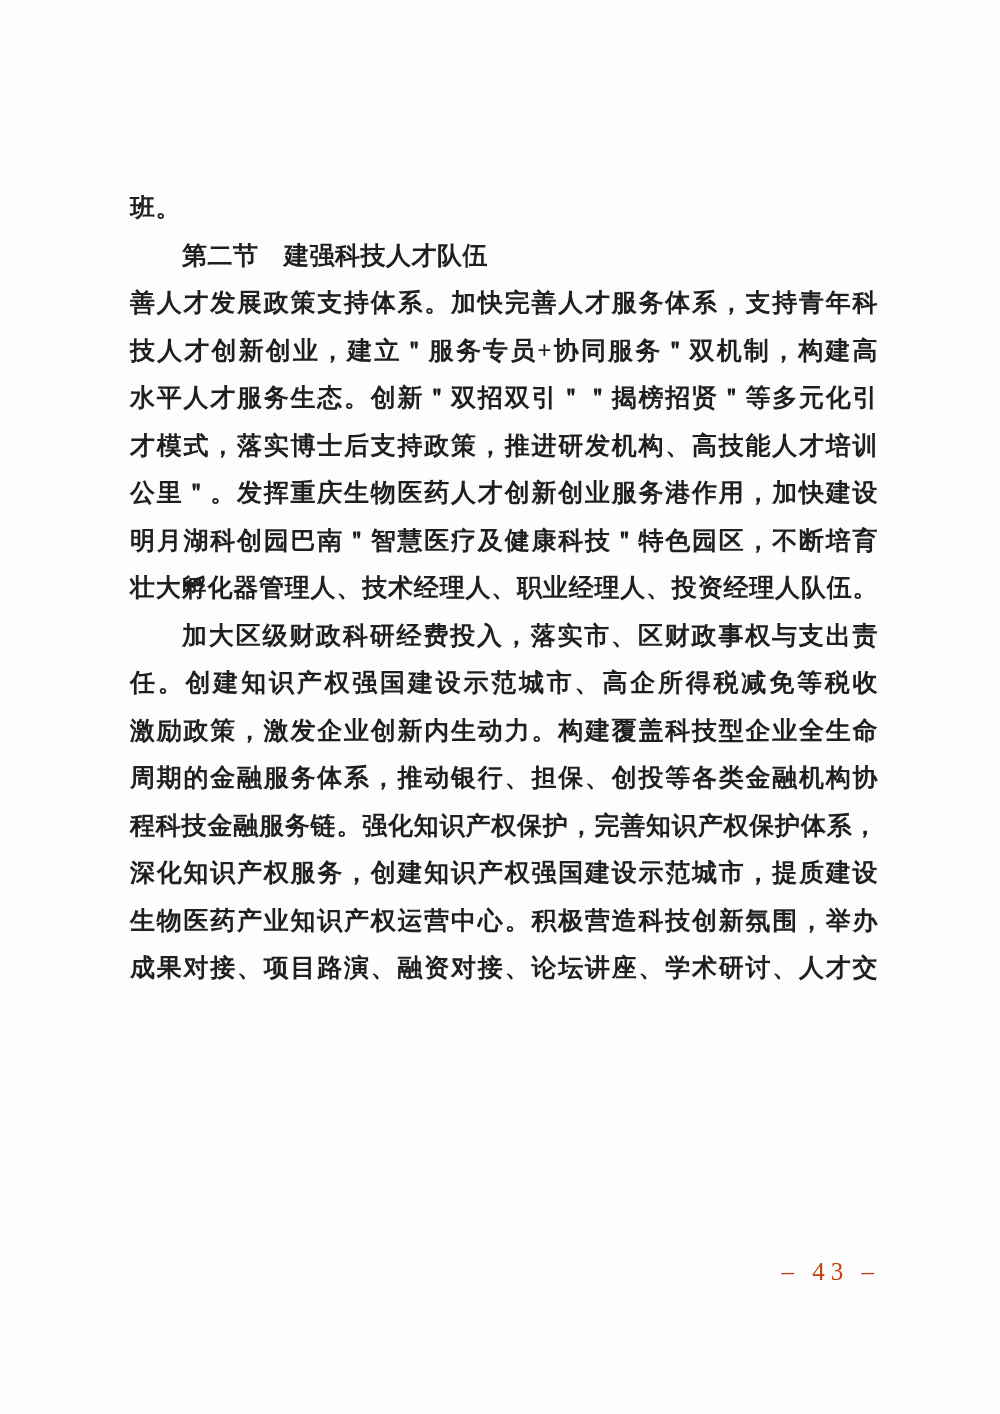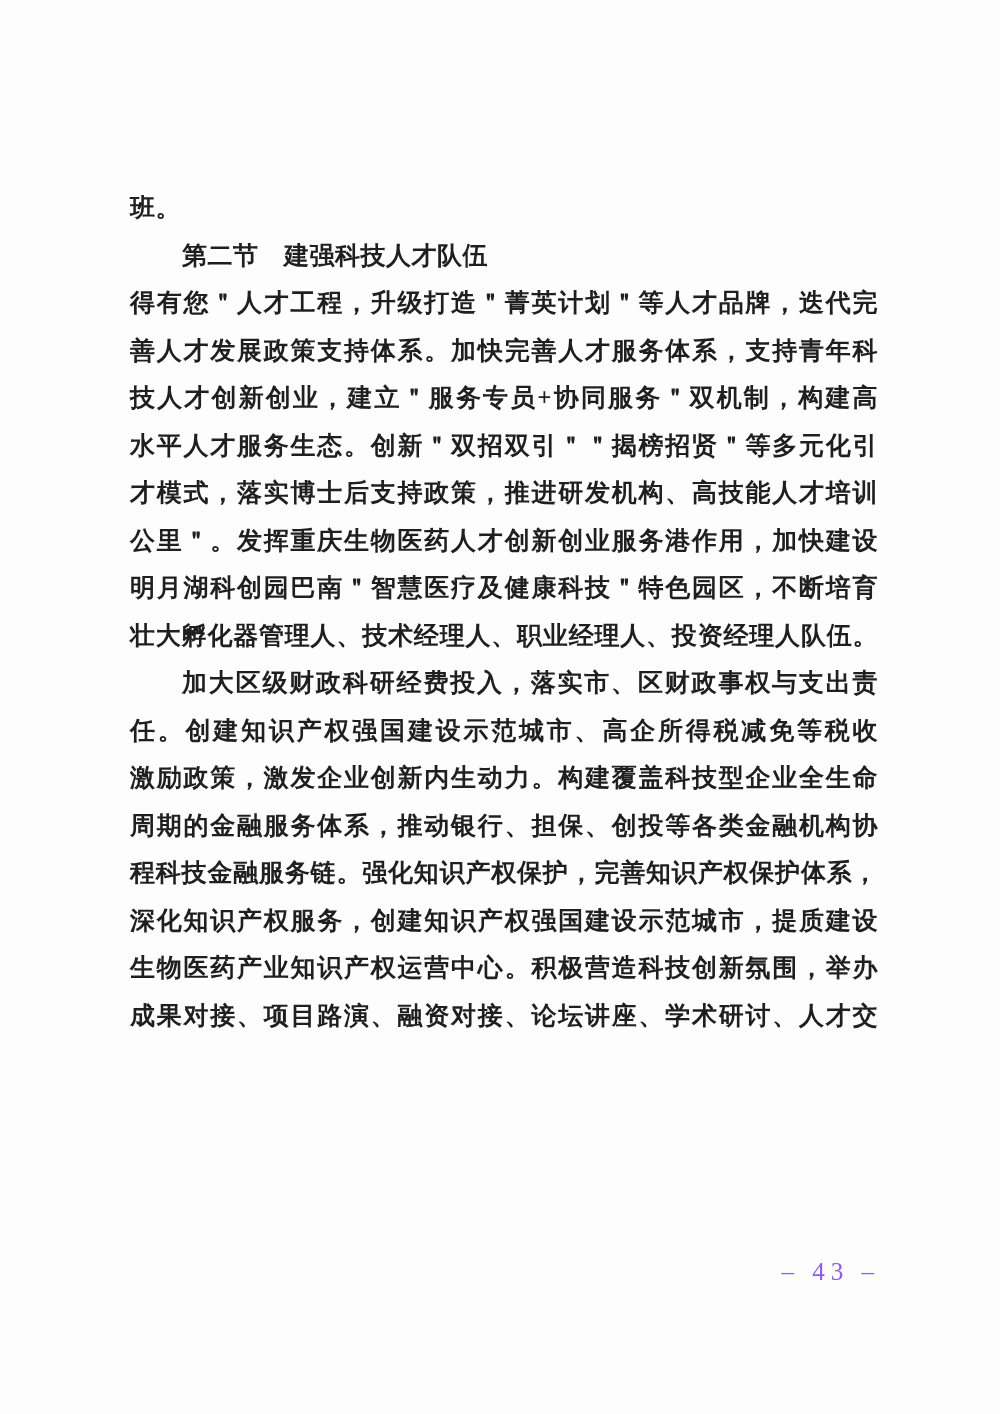--- a/index.html
+++ b/index.html
@@ -50,33 +50,32 @@
     font-family: "Liberation Sans", "DejaVu Sans", sans-serif;
   }
   .line.indent {
     padding-left: 52px;
   }
   .footer {
     position: absolute;
     top: 1258px;
     right: 120px;
     font-size: 25px;
-    color: #8b5cf6;
+    color: #c2410c;
     font-family: "Liberation Serif", "DejaVu Serif", serif;
     letter-spacing: 6px;
   }
 </style>
 </head>
 <body>
 
 <div class="page">
   <div class="content">
     <div class="line plain">班。</div>
     <div class="line heading">第二节　建强科技人才队伍</div>
-    <div class="line">得有您＂人才工程，升级打造＂菁英计划＂等人才品牌，迭代完</div>
     <div class="line">善人才发展政策支持体系。加快完善人才服务体系，支持青年科</div>
     <div class="line">技人才创新创业，建立＂服务专员+协同服务＂双机制，构建高</div>
     <div class="line">水平人才服务生态。创新＂双招双引＂＂揭榜招贤＂等多元化引</div>
     <div class="line">才模式，落实博士后支持政策，推进研发机构、高技能人才培训</div>
     <div class="line">公里＂。发挥重庆生物医药人才创新创业服务港作用，加快建设</div>
     <div class="line">明月湖科创园巴南＂智慧医疗及健康科技＂特色园区，不断培育</div>
     <div class="line">壮大孵化器管理人、技术经理人、职业经理人、投资经理人队伍。</div>
     <div class="line indent">加大区级财政科研经费投入，落实市、区财政事权与支出责</div>
     <div class="line">任。创建知识产权强国建设示范城市、高企所得税减免等税收</div>
     <div class="line">激励政策，激发企业创新内生动力。构建覆盖科技型企业全生命</div>

